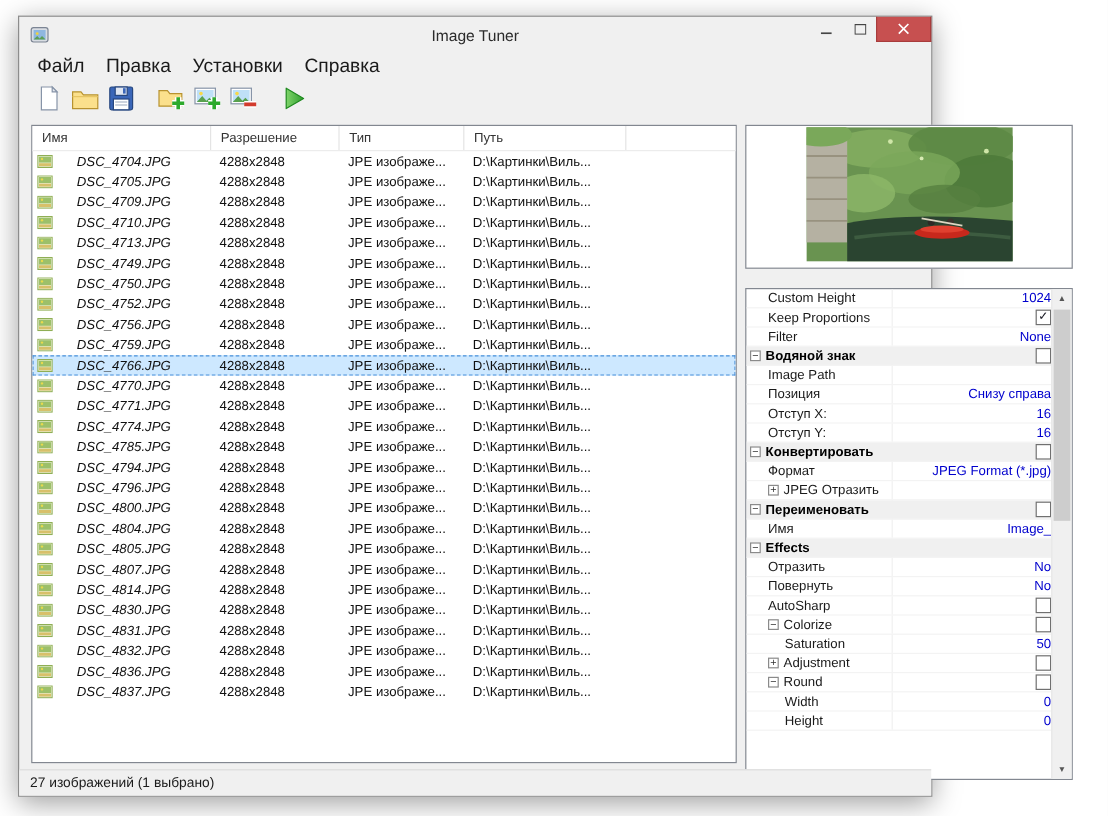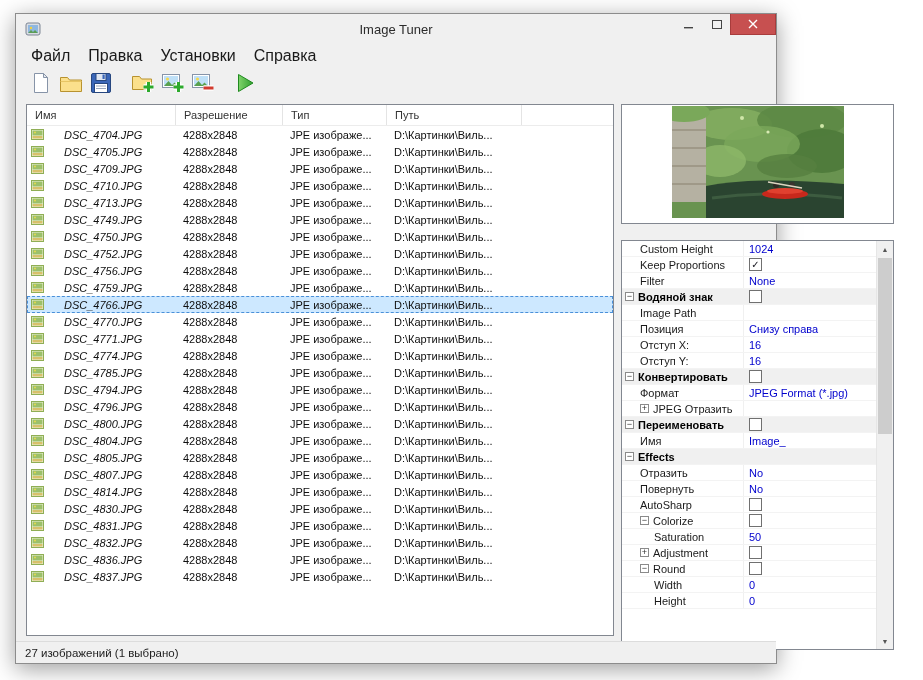--- a/index.html
+++ b/index.html
@@ -52,21 +52,21 @@
   
   .propgrid{ position:absolute; left:605px; top:215px; width:273px; height:410px; background:#fff; border:1px solid #828790;margin-top:11px; }
   .prows{ position:absolute; left:0; top:0; right:17px; bottom:0; overflow:hidden; }
   .prow{ display:flex; height:16px; align-items:center; font-size:11px; border-bottom:1px solid #f3f3f3; color:#1a1a1a; }
   .prow.section{ background:#f0f0f0; }
   .prow.section .plabel{ font-weight:bold; color:#000; }
   .pname{ width:122px; height:100%; display:flex; align-items:center; border-right:1px solid #f0f0f0; overflow:hidden; white-space:nowrap; flex:none; }
   .lvl0 .pname{ padding-left:3px; }
   .lvl1 .pname{ padding-left:18px; }
   .lvl2 .pname{ padding-left:32px; }
-  .pval{ flex:1; height:100%; display:flex; align-items:center; padding-left:5px; overflow:hidden; white-space:nowrap; }
+  .pval{ flex:1; height:100%; display:flex; align-items:center; padding-left:5px; overflow:hidden; white-space:nowrap;justify-content:flex-end; }
   .expander{ flex:none; width:9px; height:9px; border:1px solid #8a8a8a; background:#fff; font-size:9px; line-height:7px; text-align:center; color:#333; margin-right:4px; font-weight:normal; }
   .pvalue{ color:#0000cd; }
   .checkbox{ flex:none; width:13px; height:13px; border:1px solid #707070; background:#fff; font-size:10px; line-height:11px; text-align:center; color:#14141e; }
 
   
   .vscroll{ position:absolute; right:0; top:0; bottom:0; width:17px; background:#f0f0f0; border-left:1px solid #e6e6e6; }
   .sarrow{ height:16px; display:flex; align-items:center; justify-content:center; font-size:7px; color:#555; }
   .sarrow.down{ position:absolute; bottom:0; left:0; right:0; }
   .sthumb{ position:absolute; left:1px; right:1px; top:17px; height:176px; background:#cdcdcd; }
 

